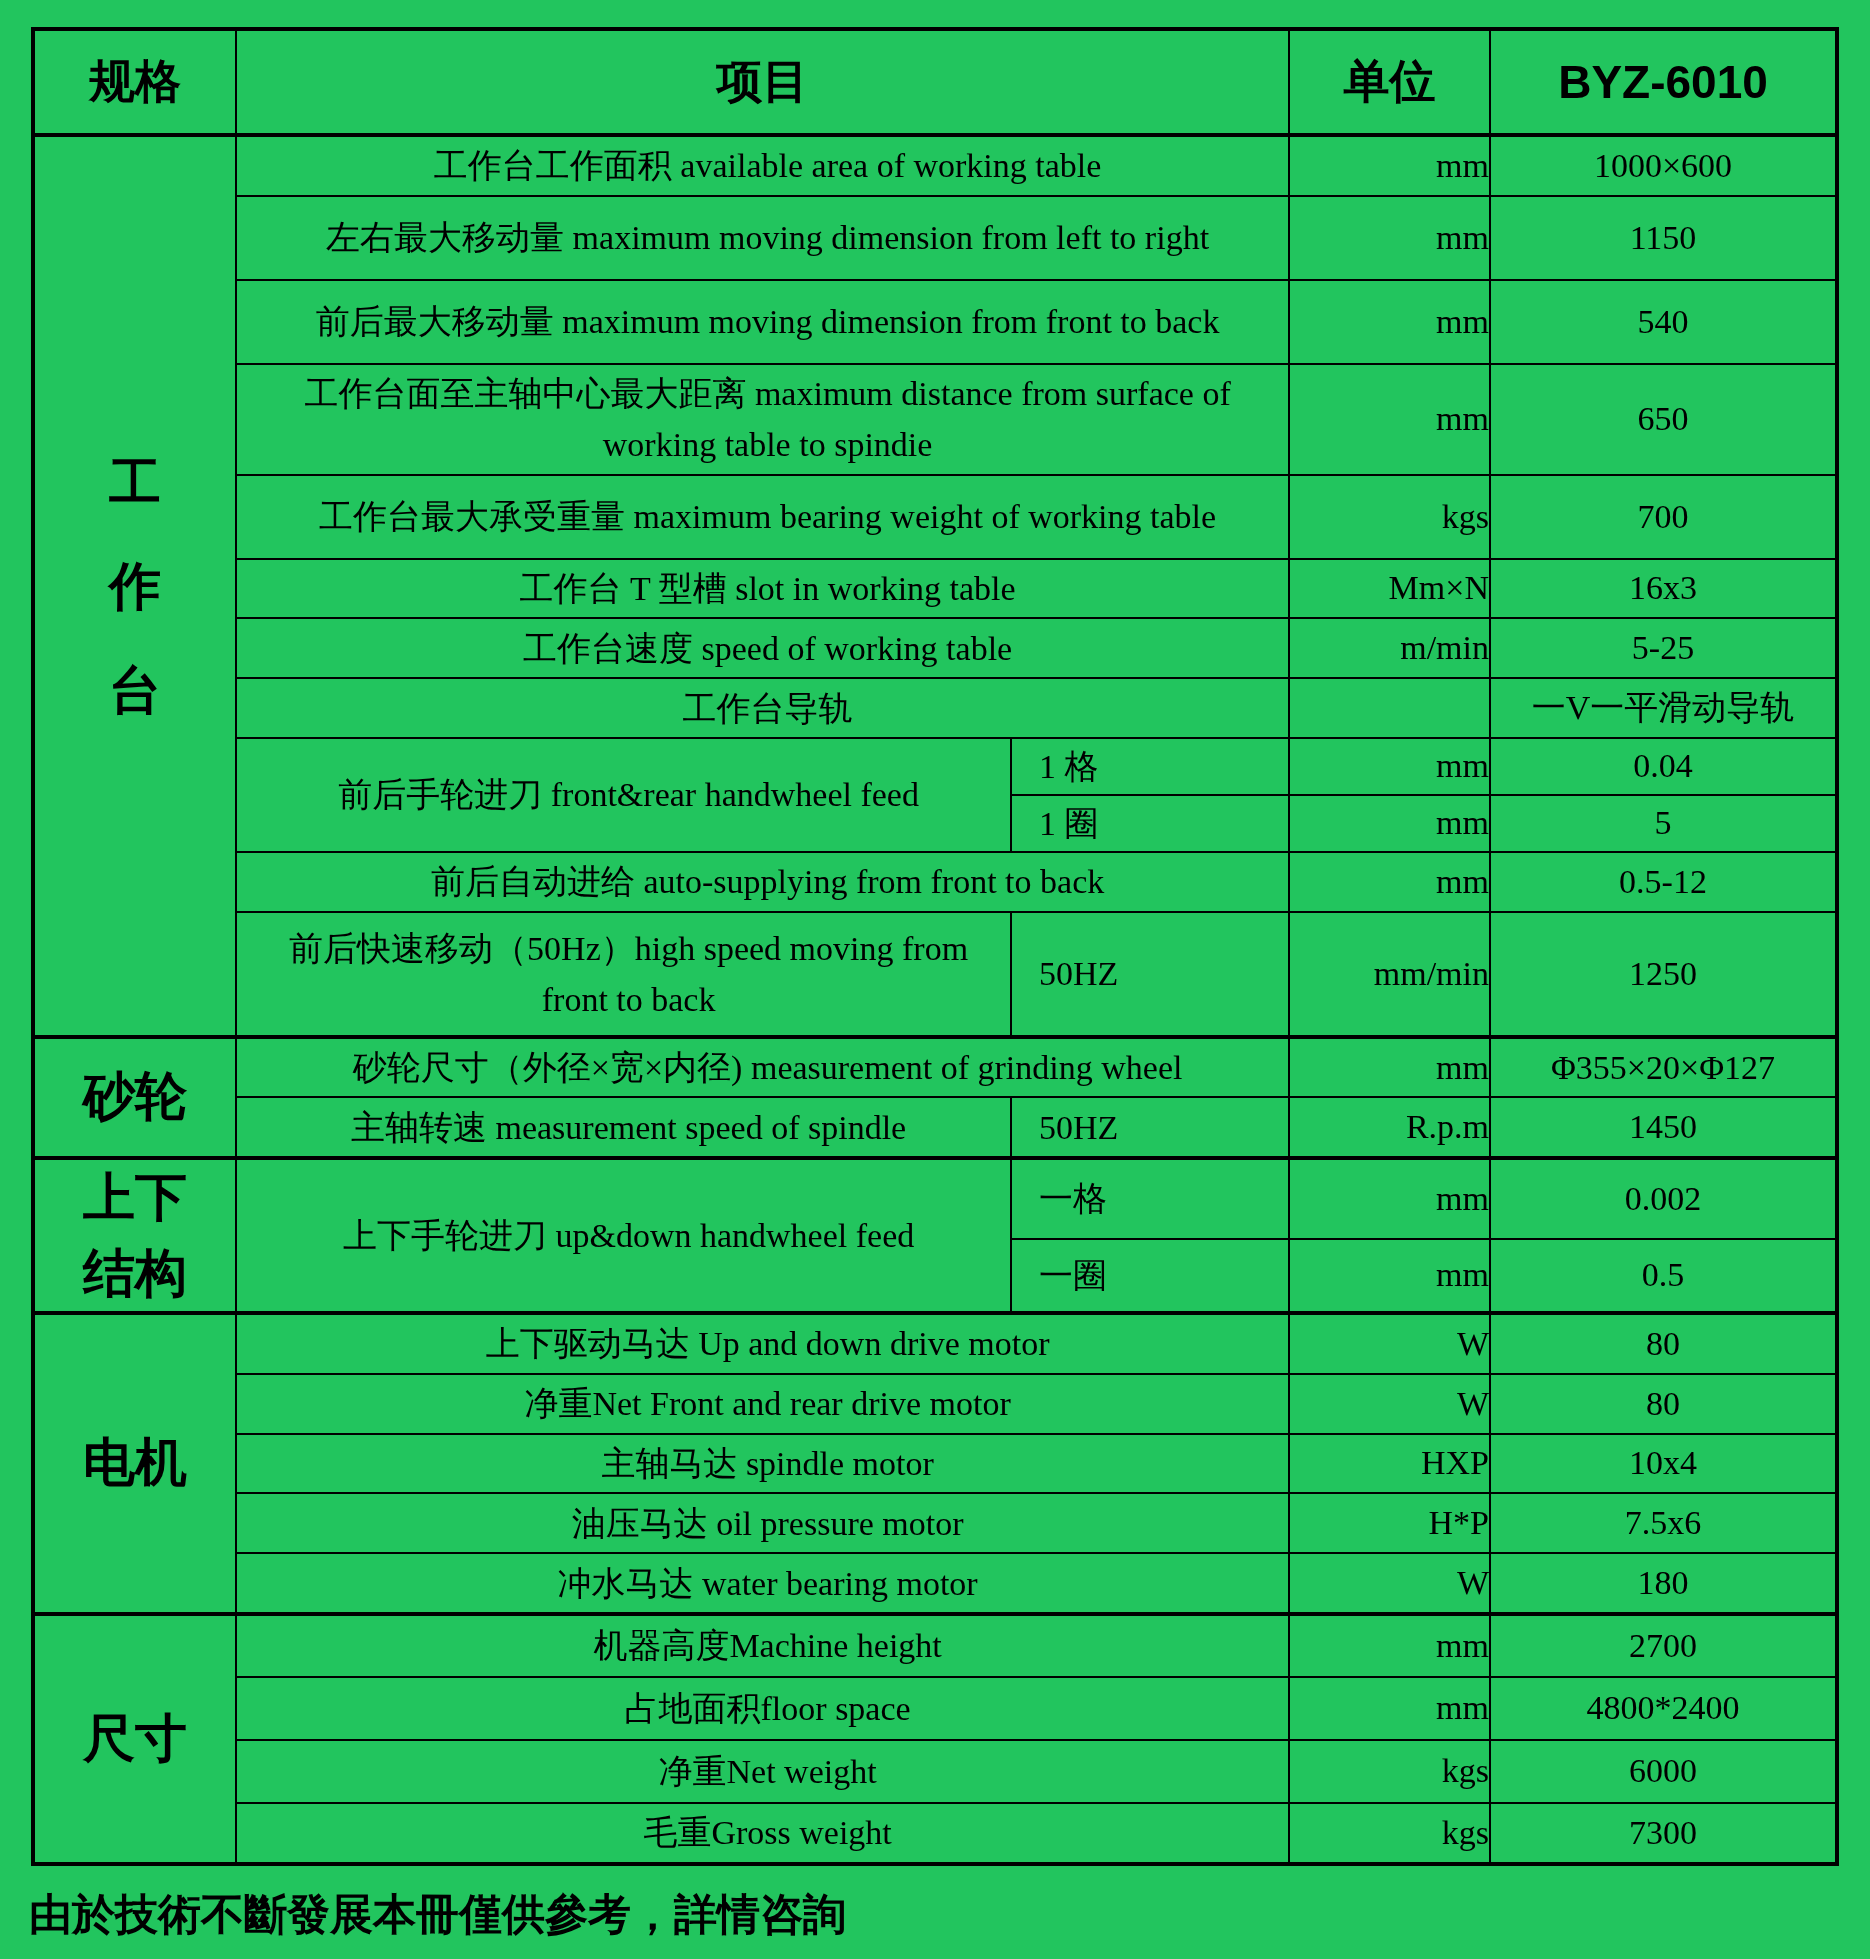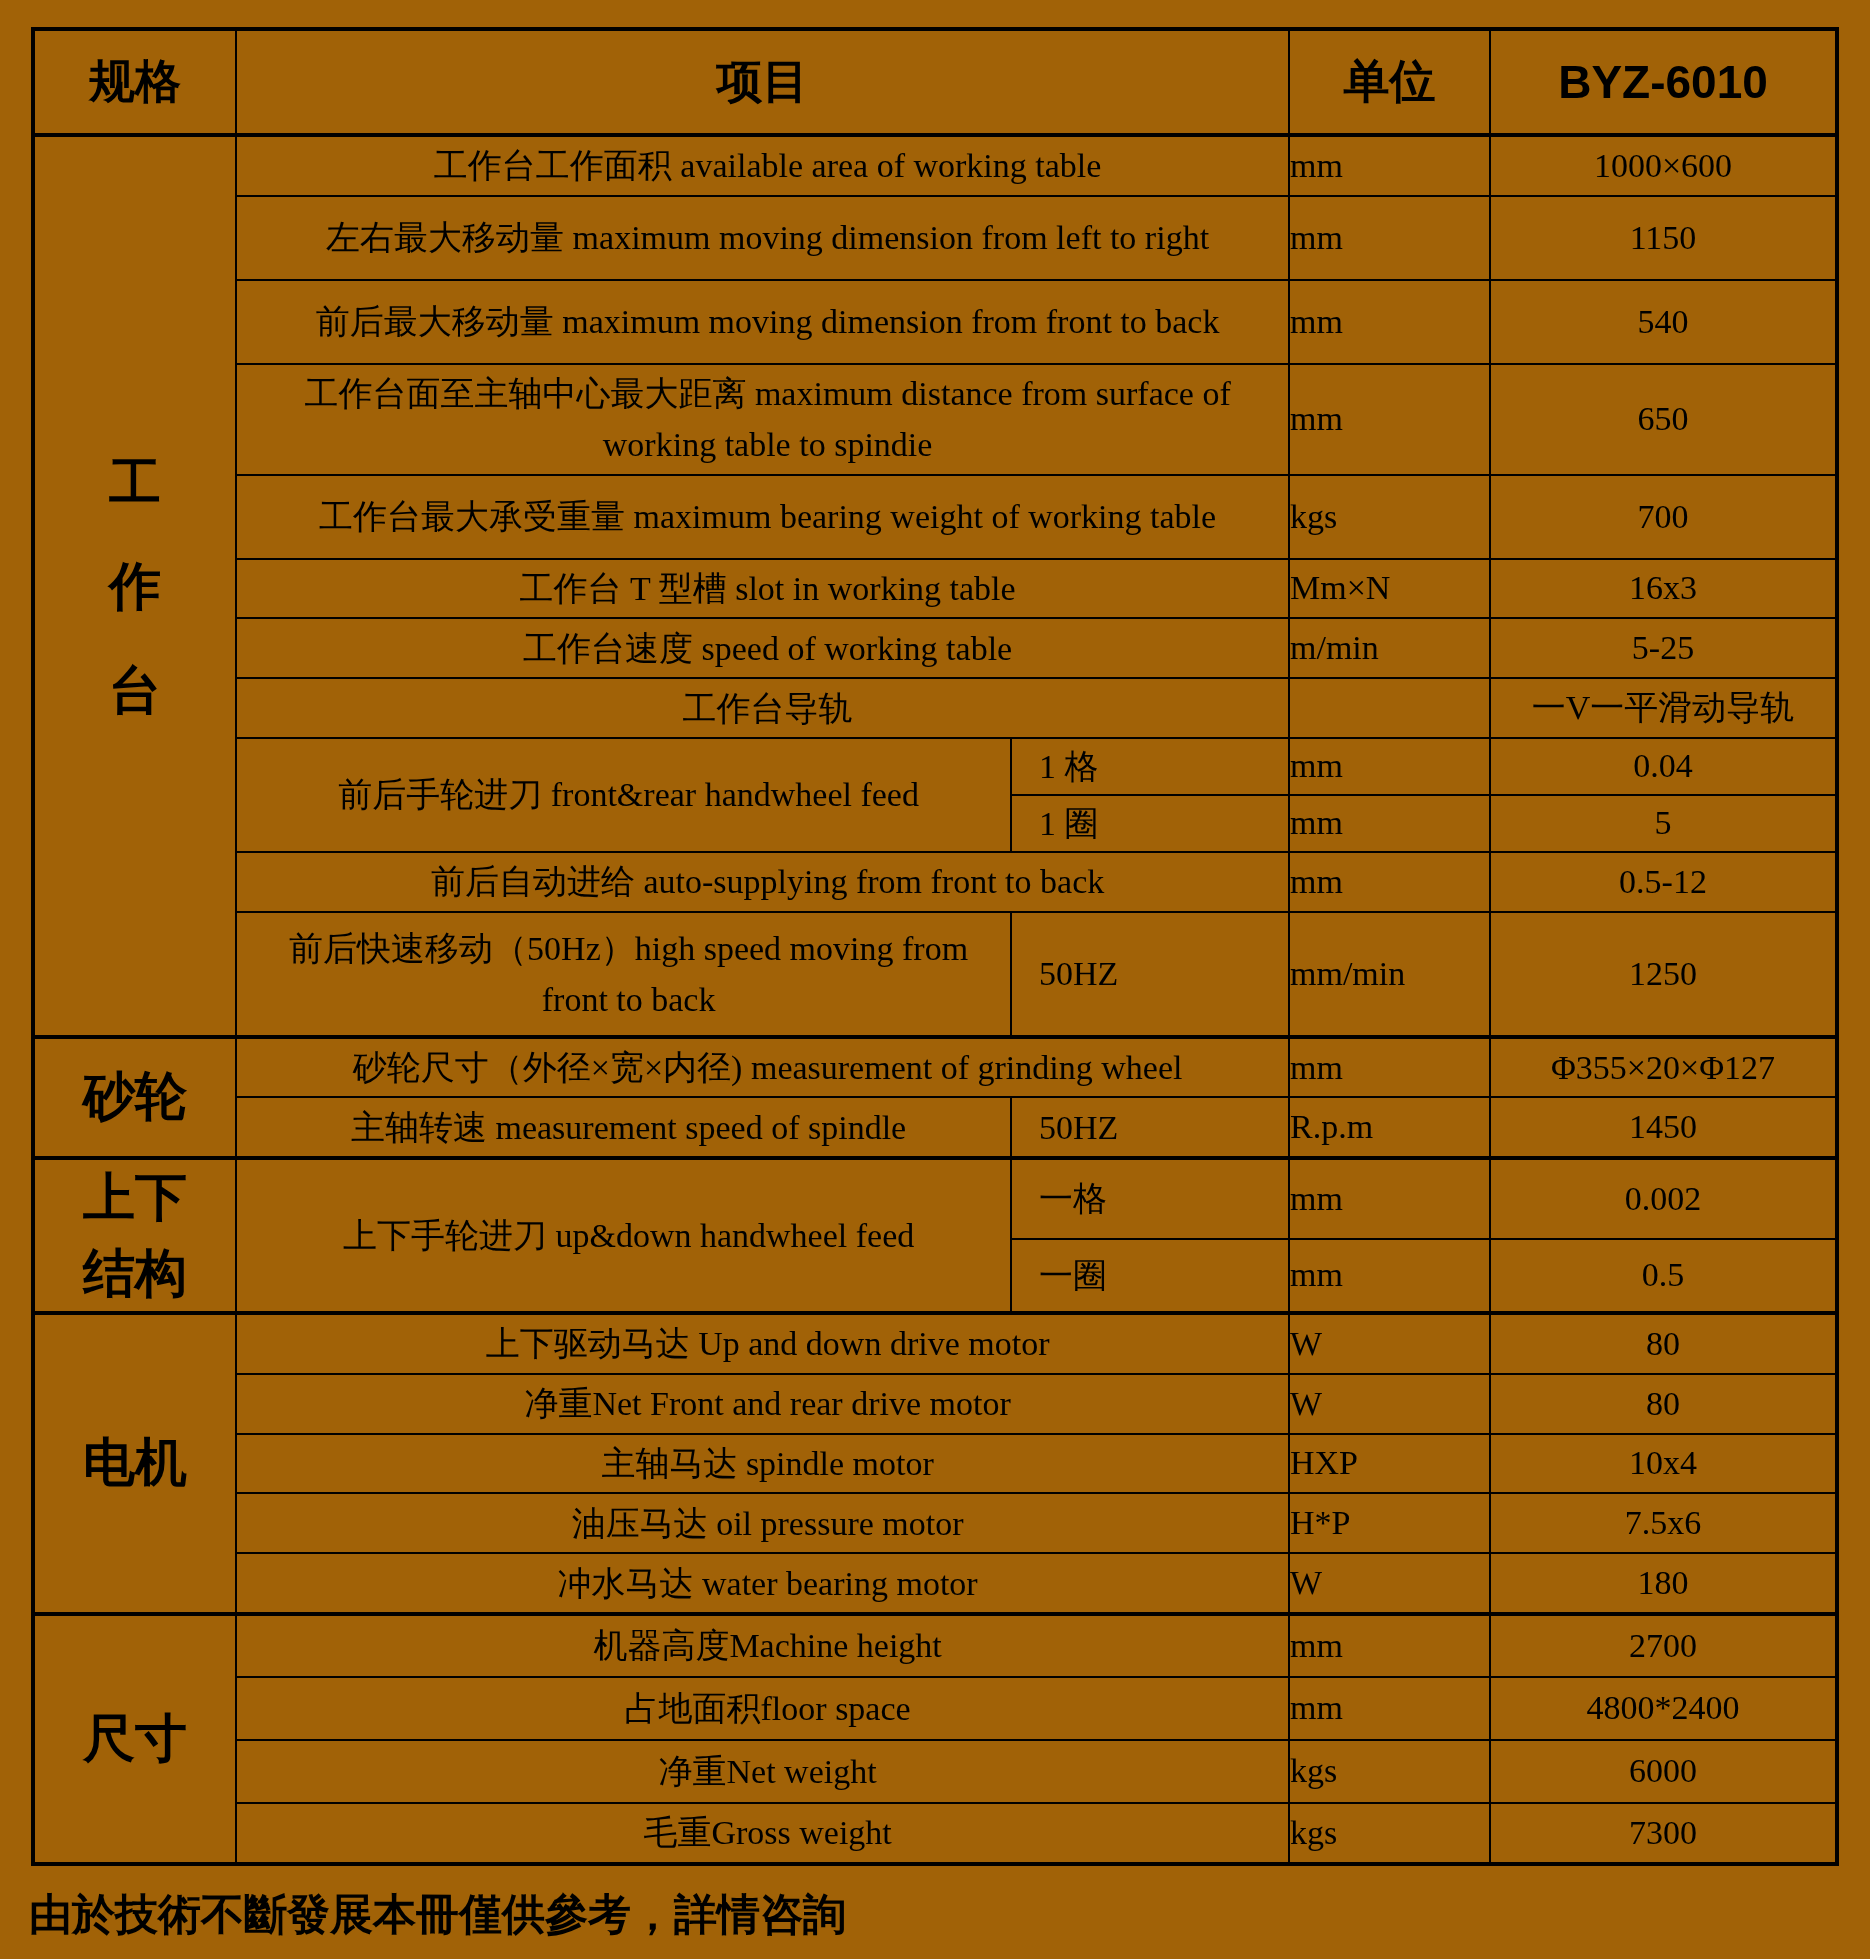--- a/index.html
+++ b/index.html
@@ -1,19 +1,19 @@
 <!DOCTYPE html>
 <html style="font-size:13.7px"><head>
 <meta charset="utf-8">
 <style>
   html,body { margin:0; padding:0; background:#ffffff; }
   .page {
     position:relative;
     width:1871px; height:1960px;
-    background:#a16207;
+    background:#22c55e;
     color:#000;
     font-family:"Liberation Serif","DejaVu Serif",serif;
     overflow:hidden;
   }
   table.spec {
     border-collapse:collapse;
     table-layout:fixed;
     margin:27px 0 0 31px;
     border:4.3px solid #000;
   }
@@ -29,21 +29,21 @@
     font-family:"Liberation Sans","DejaVu Sans",sans-serif;
     font-weight:bold;
     font-size:46px;
     text-align:center;
   }
   tr.head th { border-bottom:4.3px solid #000; }
   tr.sect td { border-top:4.3px solid #000; }
 
   td.item  { text-align:center; padding:3.4px 10.3px 3.4px 20.5px; line-height:1.5;margin-left:28px; }
   td.sub   { text-align:left; padding:3.4px 6.8px 3.4px 27px; line-height:1.4; }
-  td.unit  { text-align:left; }
+  td.unit  { text-align:right; }
   td.value { text-align:center; }
 
   td.group {
     text-align:center;
     font-weight:bold;
     font-size:52px;
     font-family:"Liberation Sans","DejaVu Sans",sans-serif;
   }
   td.group.serifed { font-family:"Liberation Serif","DejaVu Serif",serif; }
   .vstack {

